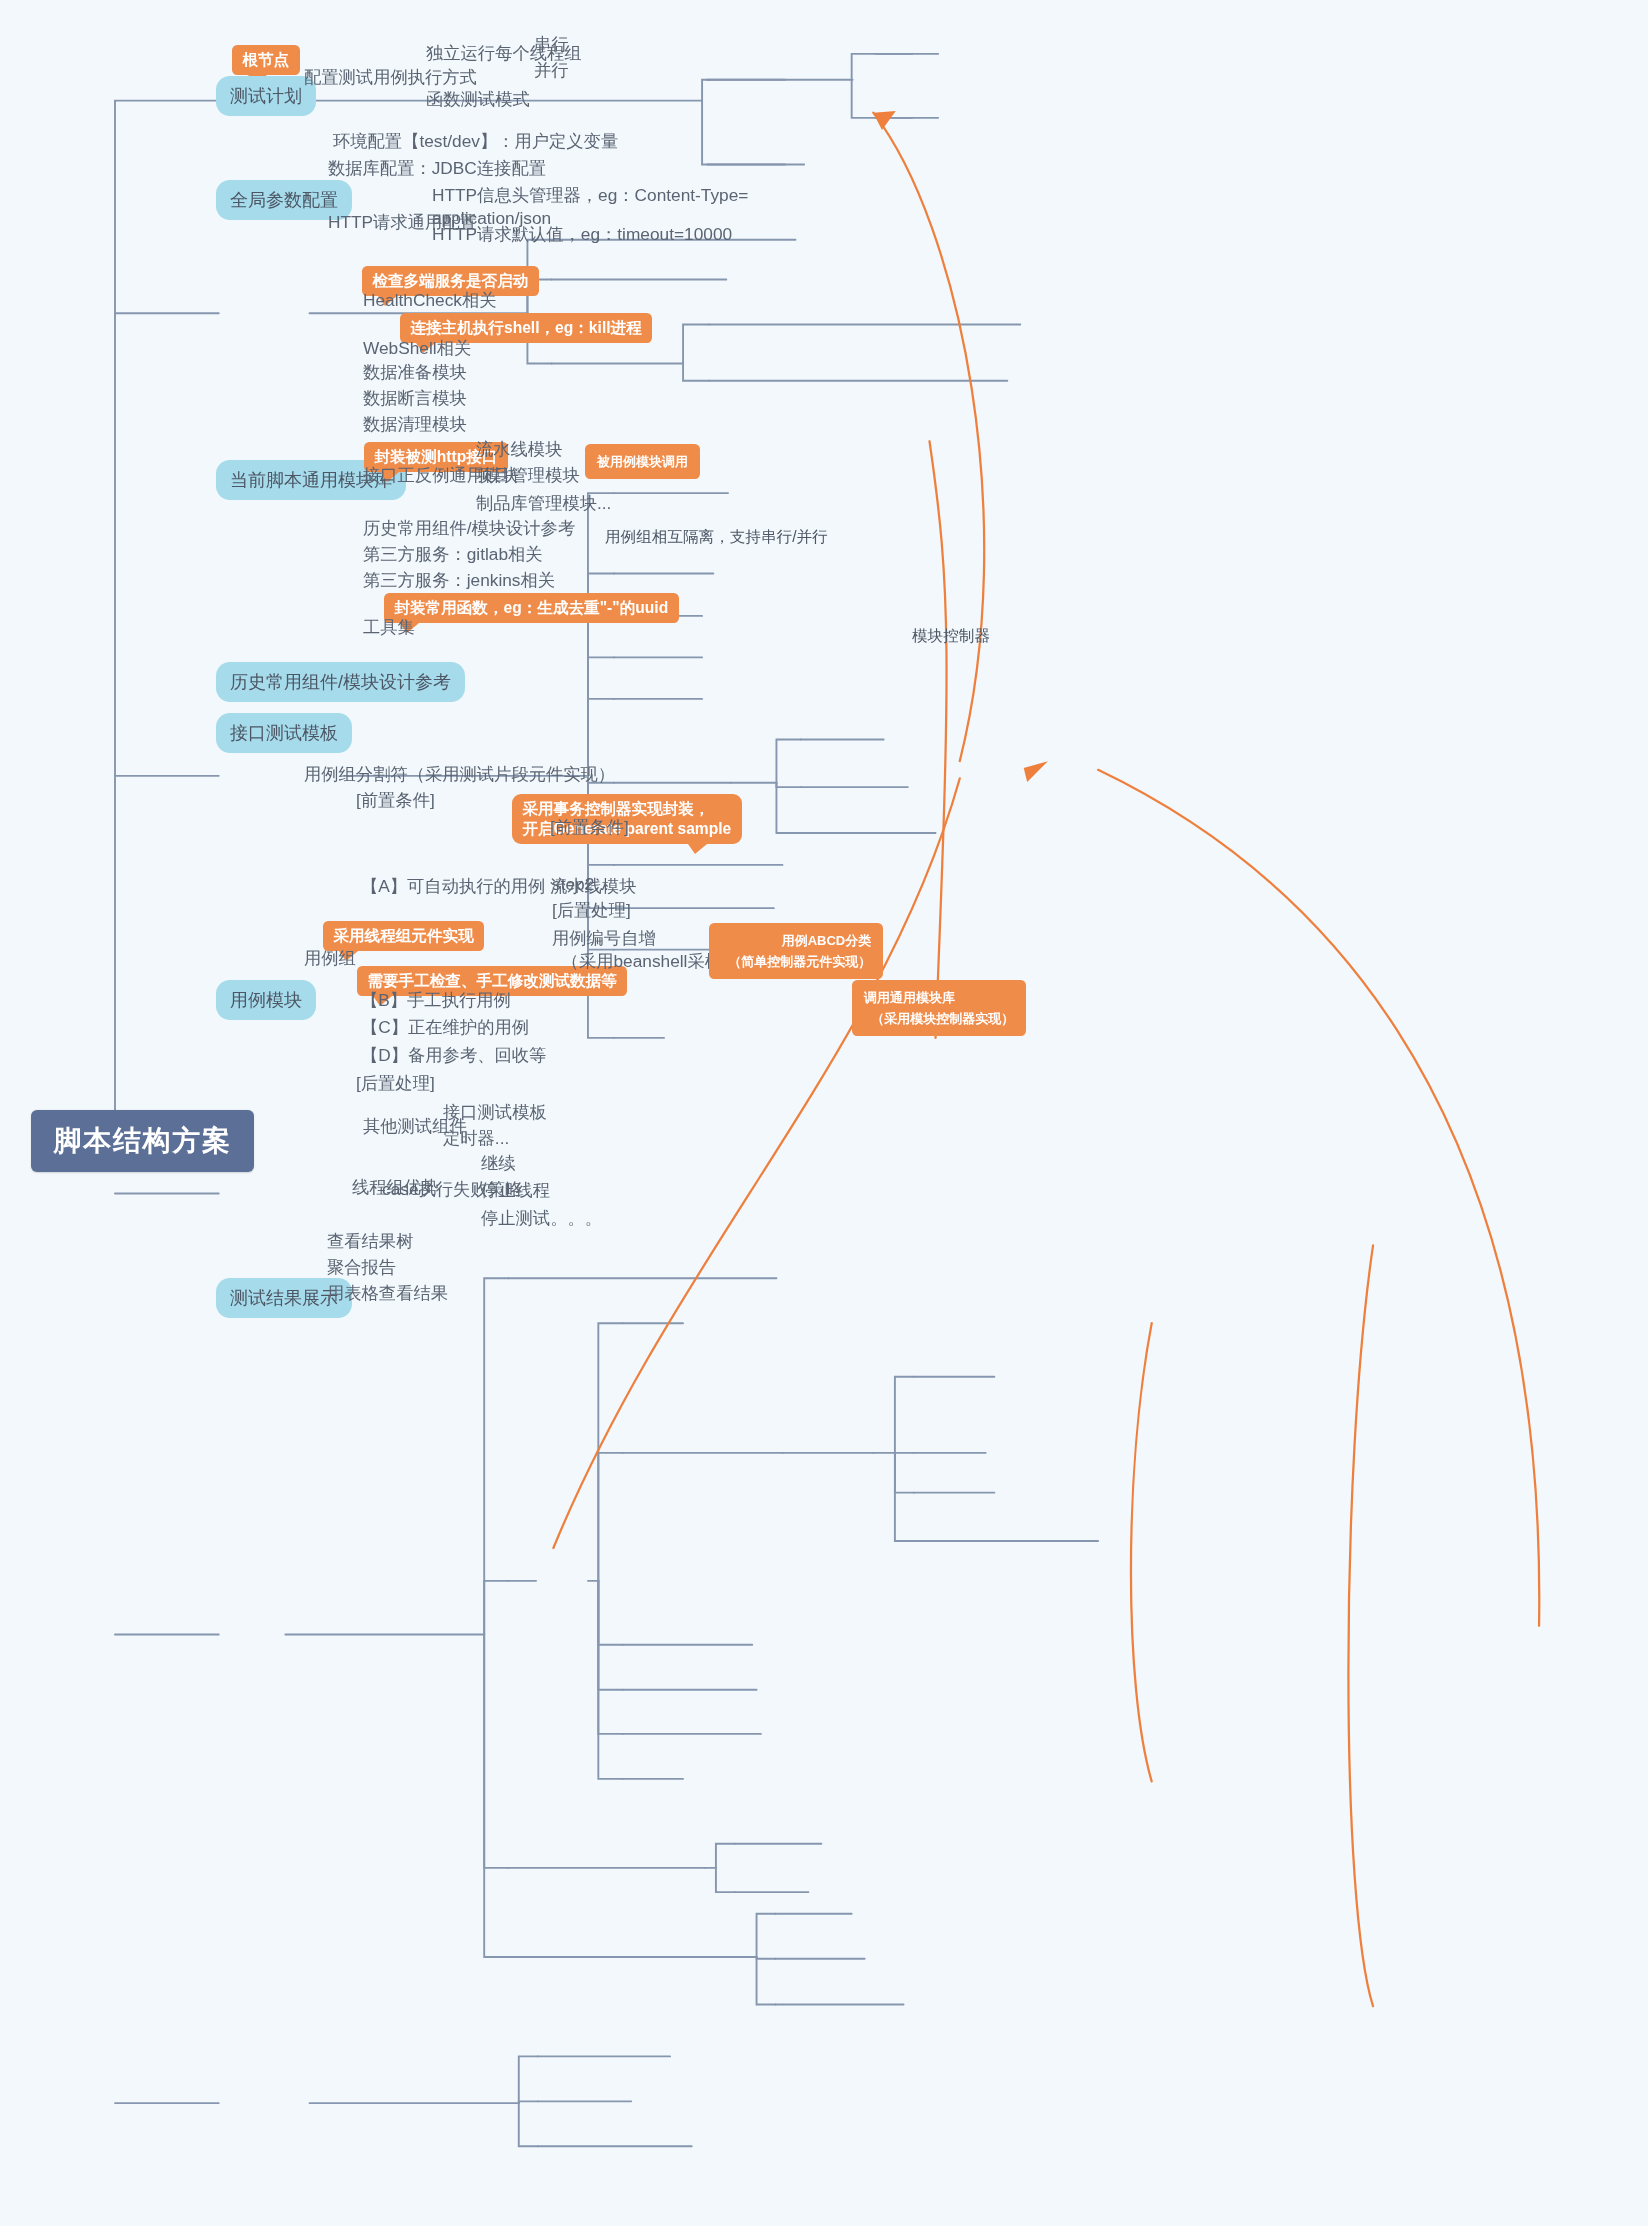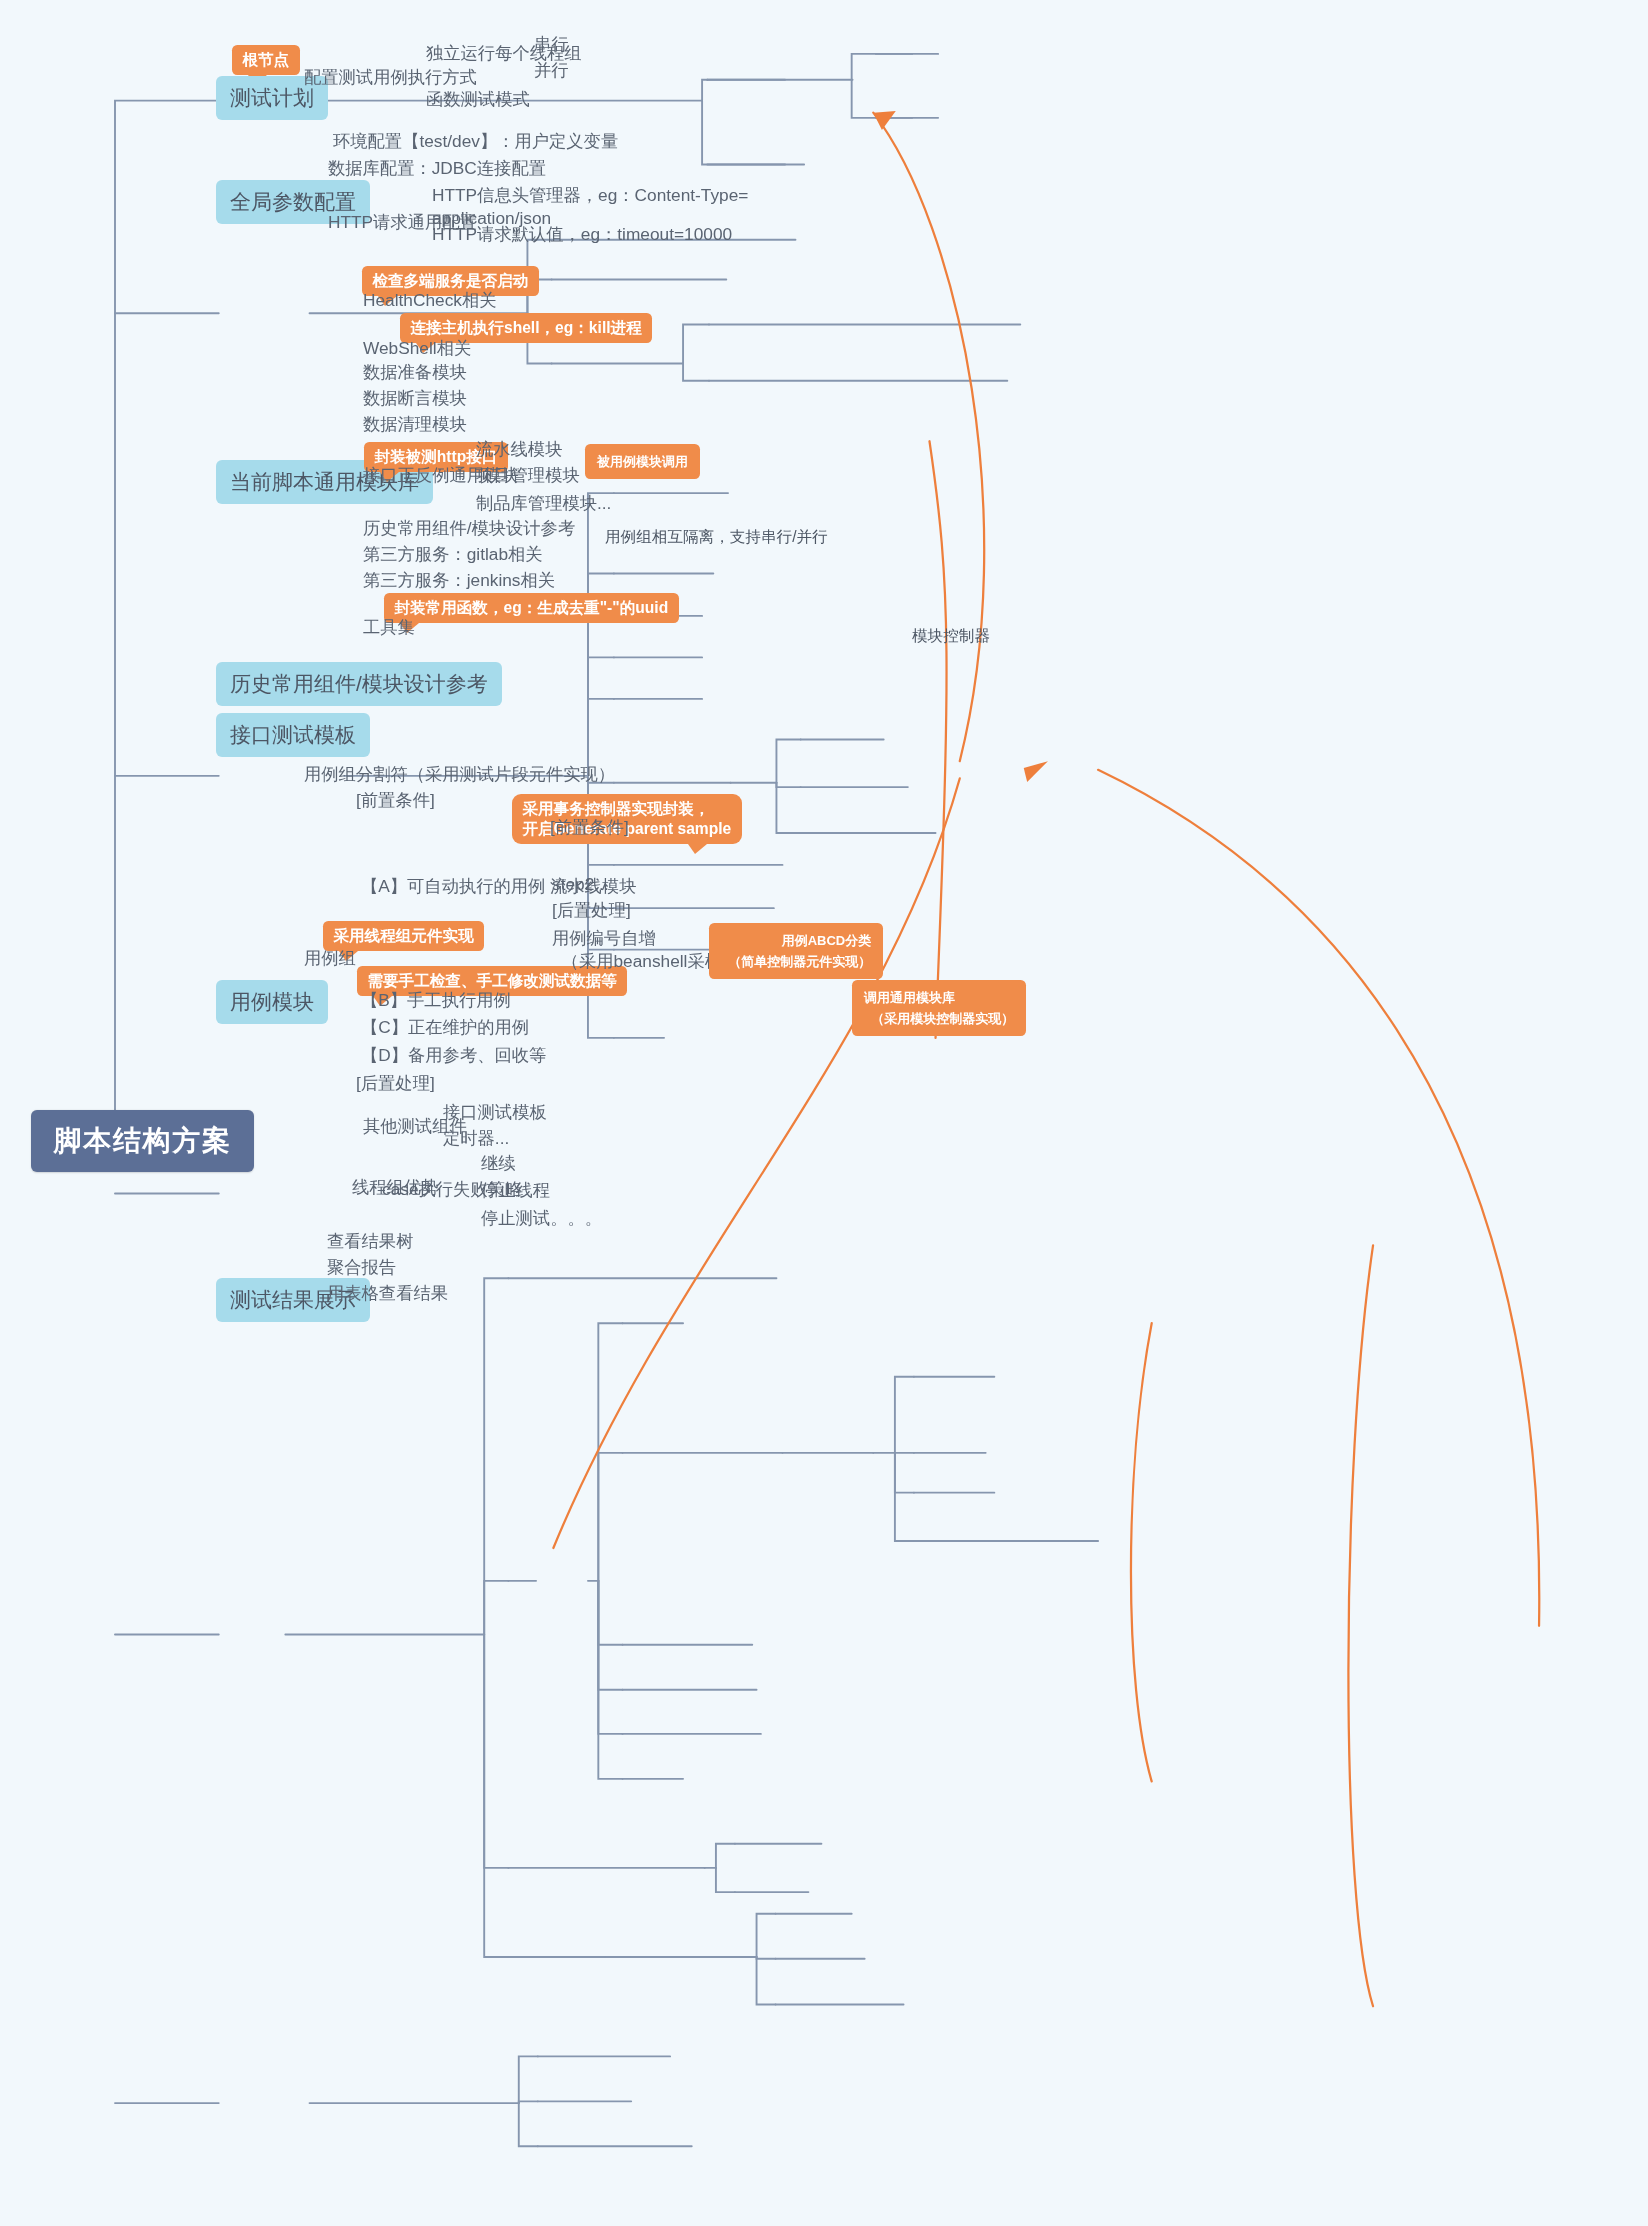--- a/index.html
+++ b/index.html
@@ -33,22 +33,22 @@
     padding:12px 22.5px;
     letter-spacing:1.7px;
     box-shadow:0 0.9px 1.7px rgba(0,0,0,.15);
   }
 
   
   .blue{
     position:absolute;
     background:#a6dbeb;
     color:#4c5664;
-    font-size:21px;
-    border-radius:6px;
+    font-size:18px;
+    border-radius:14px;
     padding:7.8px 14px;
     white-space:nowrap;
   }
 
   
   .callout{
     position:absolute;
     background:#f08c4a;
     color:#ffffff;
     font-size:15.6px;

